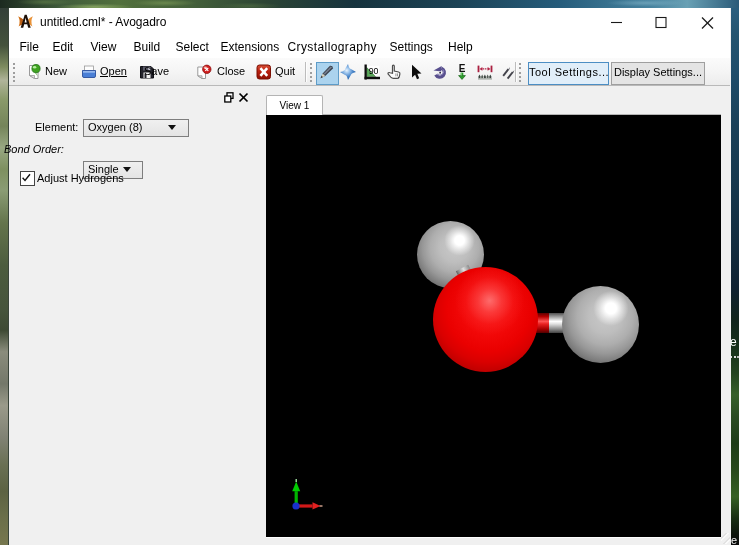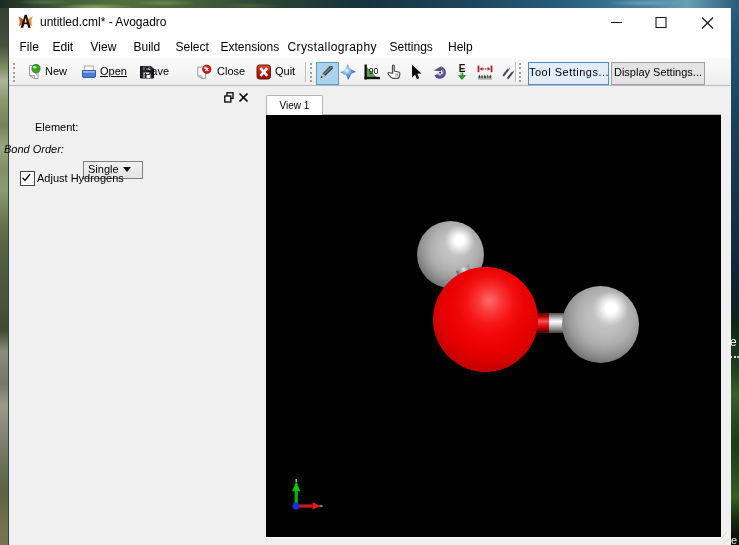--- a/index.html
+++ b/index.html
@@ -239,20 +239,24 @@
 
   <svg class="a" width="10" height="11" style="left:224px;top:92px;" viewBox="0 0 10 11">
     <rect x="3" y="0.8" width="6" height="5.6" fill="#fff" stroke="#000" stroke-width="1.3"></rect>
     <rect x="0.8" y="4" width="6" height="6" fill="#fff" stroke="#000" stroke-width="1.3"></rect>
   </svg>
   <svg class="a" width="11" height="11" style="left:238px;top:92px;" viewBox="0 0 11 11">
     <line x1="1.5" y1="1.5" x2="9.5" y2="9.5" stroke="#000" stroke-width="1.7"></line>
     <line x1="9.5" y1="1.5" x2="1.5" y2="9.5" stroke="#000" stroke-width="1.7"></line>
   </svg>
   <span class="lbl" style="left:35px;top:121px;">Element:</span>
+  <div class="combo" style="left:83px;top:119px;width:104px;height:16px;">
+      <span>Oxygen (8)</span>
+      <i class="carrow" style="left:84px;top:5px;"></i>
+    </div>
   <span class="lbl" style="left:4px;top:143px;font-style:italic;">Bond Order:</span>
   <div class="combo" style="left:83px;top:141px;width:58px;height:16px;margin-top:20px;">
       <span>Single</span>
       <i class="carrow" style="left:39px;top:5px;"></i>
     </div>
   <div class="a" id="check"></div>
   <svg class="a" width="13" height="13" style="left:20px;top:171px;" viewBox="0 0 13 13">
     <polyline points="2.6,6.8 5,9.4 10,3.2" fill="none" stroke="#111" stroke-width="1.4"></polyline>
   </svg>
   <span class="lbl" style="left:37px;top:172px;">Adjust Hydrogens</span>

